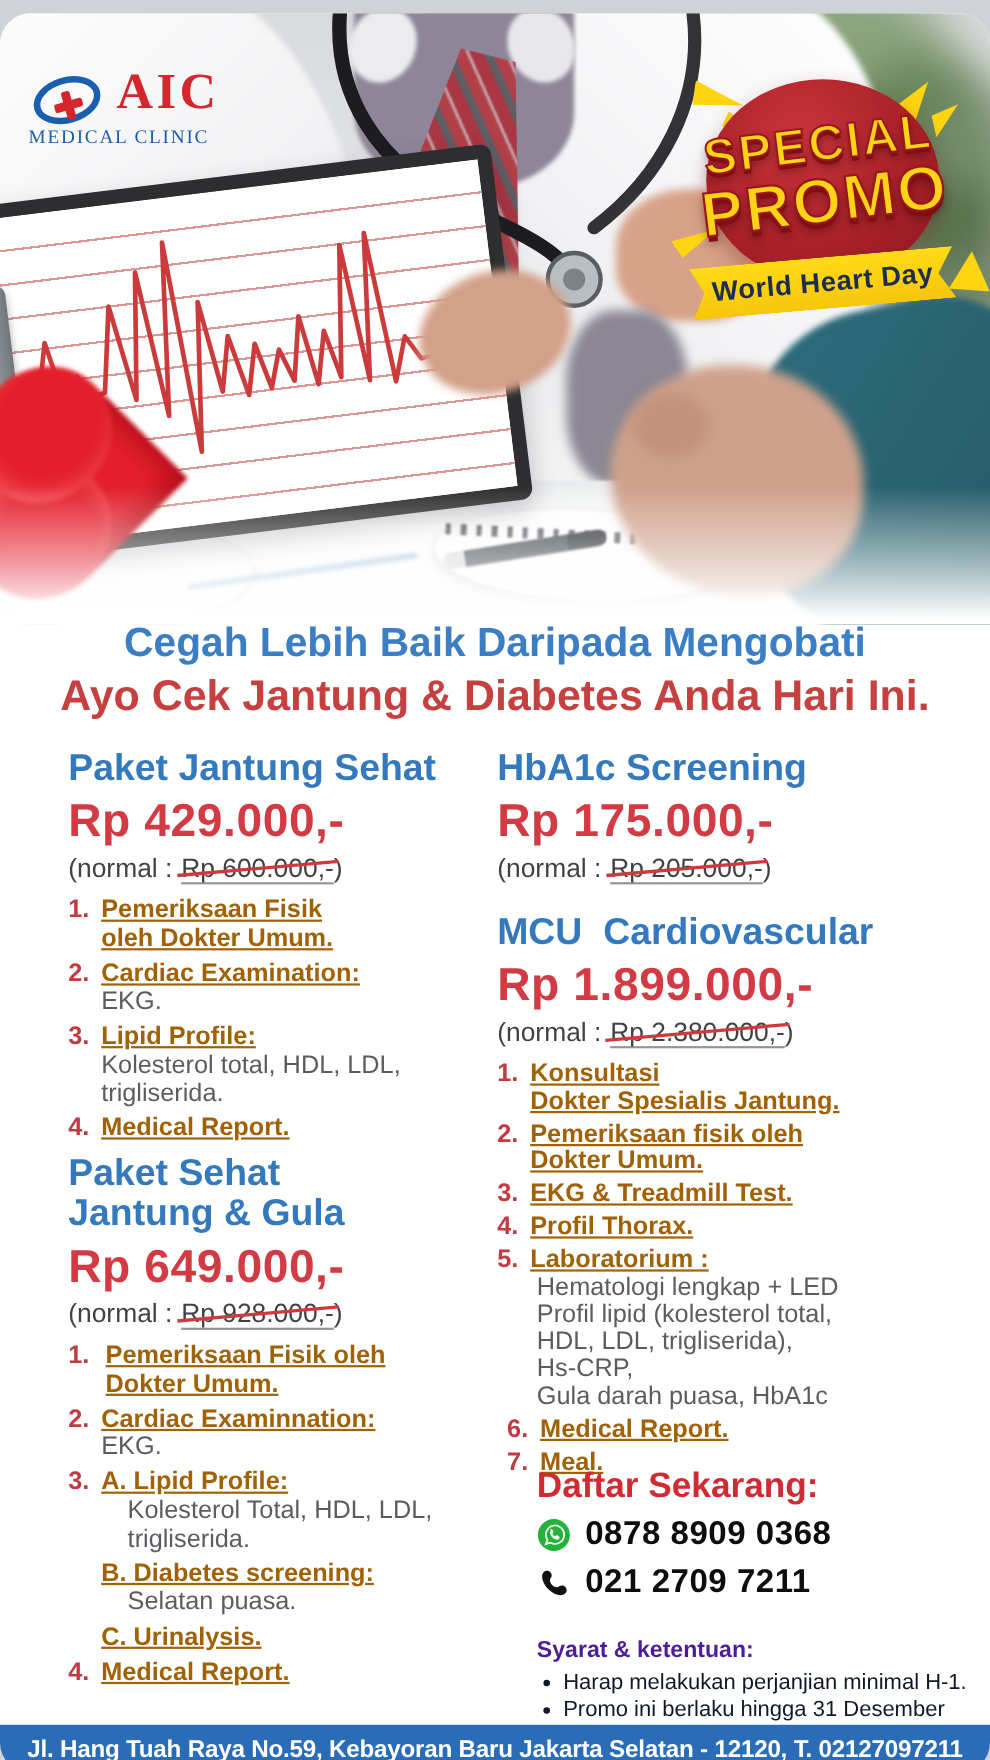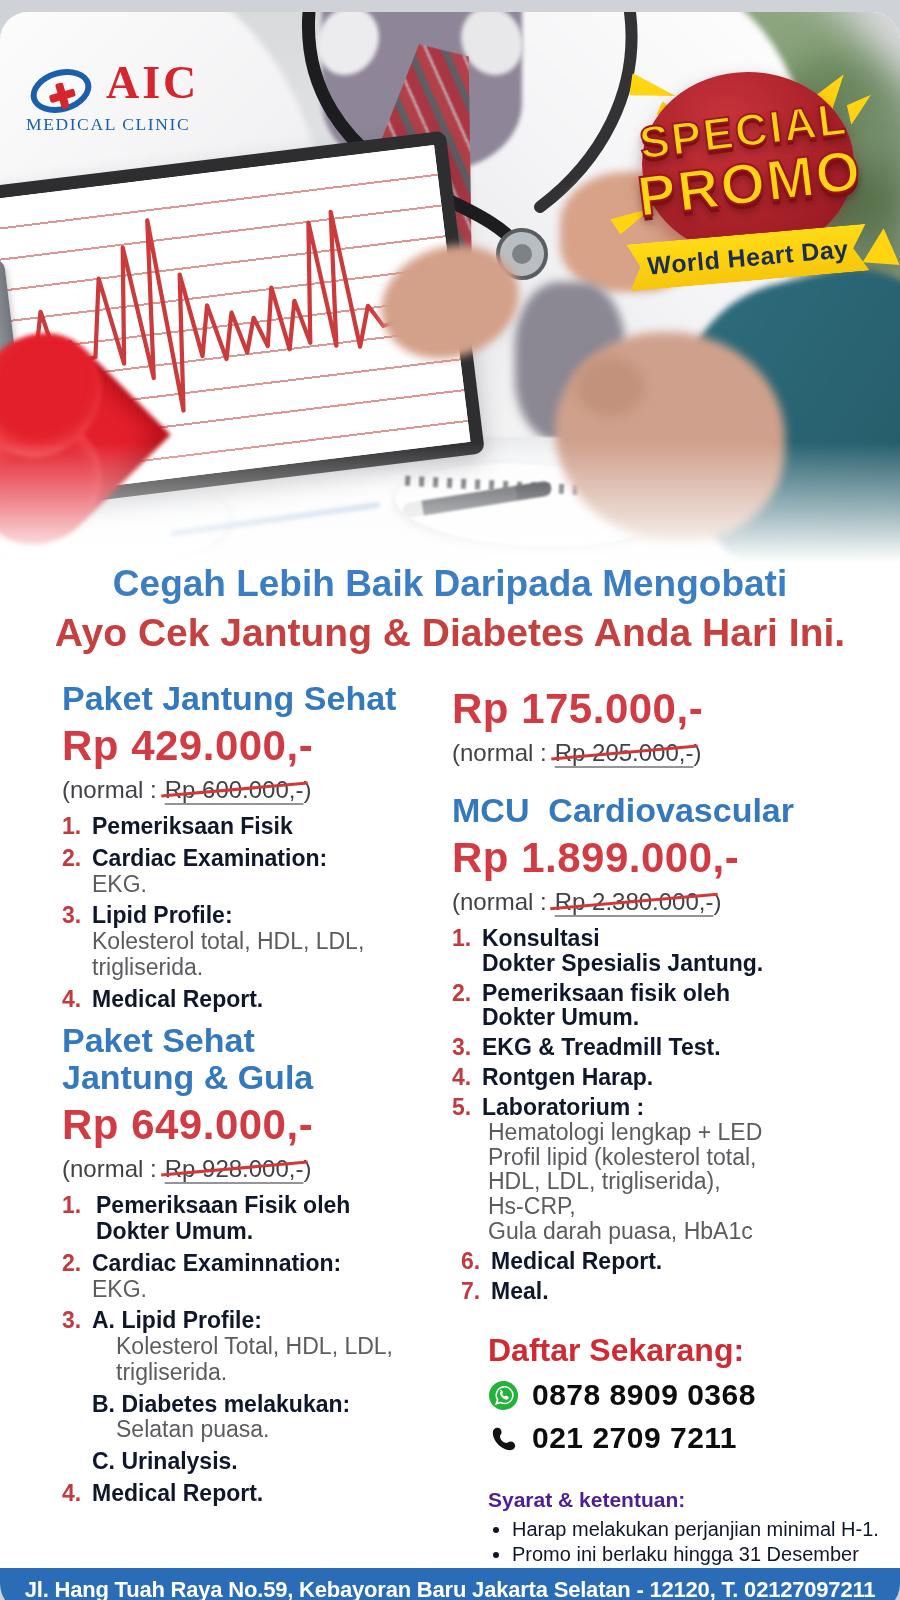--- a/index.html
+++ b/index.html
@@ -118,21 +118,21 @@
   .normal .open{margin-right:8px;}
   .strike{position:relative;display:inline-block;text-decoration:underline;
           text-decoration-color:#94959a;text-decoration-thickness:1.5px;text-underline-offset:5px;text-align:right;}
   .strike::after{content:"";position:absolute;left:-3%;width:106%;top:42%;height:0;
                  border-top:3.5px solid #cf393b;transform:rotate(-5deg);}
   .plist{margin-top:9px;}
   .li{display:flex;margin-bottom:6px;font-size:23px;line-height:1.12;}
   .num{flex:none;width:30px;font-weight:bold;color:#c13a40;}
   .num-w{flex:none;width:34px;font-weight:bold;color:#c13a40;}
   .body{flex:1;}
-  .b{display:block;font-weight:bold;color:#0f172a;}
+  .b{display:block;font-weight:bold;color:#a16207;text-decoration:underline;}
   .p{display:block;color:#5b5c5f;}
   .pp{margin-left:24px;}
   .p6{margin-left:6px;}
   .sh{margin-left:9px;}
   .pkg2{margin-top:10px;}
   .pkg-mcu{margin-top:24px;}
   .li-r{margin-bottom:5px;line-height:1.08;}
 
   
   .contact{position:absolute;left:488px;top:1320px;width:400px;}
@@ -239,20 +239,21 @@
       <div class="pkg-title">Paket Jantung Sehat</div>
       <div class="pkg-price">Rp 429.000,-</div>
       <div class="normal">
         <span class="open">(normal :</span><span class="strike">Rp 600.000,-</span><span>)</span>
       </div>
       <div class="plist">
         <div class="li">
           <span class="num">1.</span>
           <span class="body">
               <span class="b">Pemeriksaan Fisik</span>
+              <span class="b">oleh Dokter Umum.</span>
             </span>
         </div>
         <div class="li">
           <span class="num">2.</span>
           <span class="body">
               <span class="b">Cardiac Examination:</span>
               <span class="p">EKG.</span>
             </span>
         </div>
         <div class="li">
@@ -298,21 +299,21 @@
           <span class="num">3.</span>
           <span class="body">
               <span class="b">A. Lipid Profile:</span>
               <span class="p pp">Kolesterol Total, HDL, LDL,</span>
               <span class="p pp">trigliserida.</span>
             </span>
         </div>
         <div class="li">
           <span class="num"></span>
           <span class="body">
-              <span class="b">B. Diabetes melakukan:</span>
+              <span class="b">B. Diabetes screening:</span>
               <span class="p pp">Selatan puasa.</span>
             </span>
         </div>
         <div class="li">
           <span class="num"></span>
           <span class="body">
               <span class="b">C. Urinalysis.</span>
             </span>
         </div>
         <div class="li">
@@ -321,20 +322,21 @@
               <span class="b">Medical Report.</span>
             </span>
         </div>
       </div>
     </section>
   </div>
 
   <div class="col col-right">
 
     <section>
+      <div class="pkg-title">HbA1c Screening</div>
       <div class="pkg-price">Rp 175.000,-</div>
       <div class="normal">
         <span class="open">(normal :</span><span class="strike">Rp 205.000,-</span><span>)</span>
       </div>
     </section>
 
     <section class="pkg-mcu">
       <div class="pkg-title">MCU&nbsp; Cardiovascular</div>
       <div class="pkg-price">Rp 1.899.000,-</div>
       <div class="normal">
@@ -357,21 +359,21 @@
         </div>
         <div class="li li-r">
           <span class="num">3.</span>
           <span class="body">
               <span class="b">EKG &amp; Treadmill Test.</span>
             </span>
         </div>
         <div class="li li-r">
           <span class="num">4.</span>
           <span class="body">
-              <span class="b">Rontgen Harap.</span>
+              <span class="b">Profil Thorax.</span>
             </span>
         </div>
         <div class="li li-r">
           <span class="num">5.</span>
           <span class="body">
             <span class="b">Laboratorium :</span>
             <span class="p p6">Hematologi lengkap + LED</span>
             <span class="p p6">Profil lipid (kolesterol total,</span>
             <span class="p p6">HDL, LDL, trigliserida),</span>
             <span class="p p6">Hs-CRP,</span>

